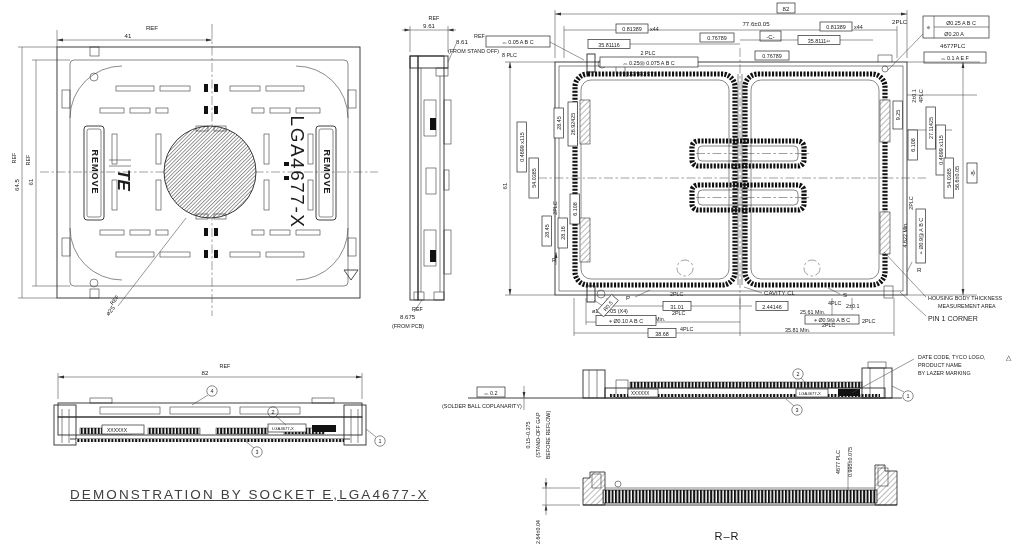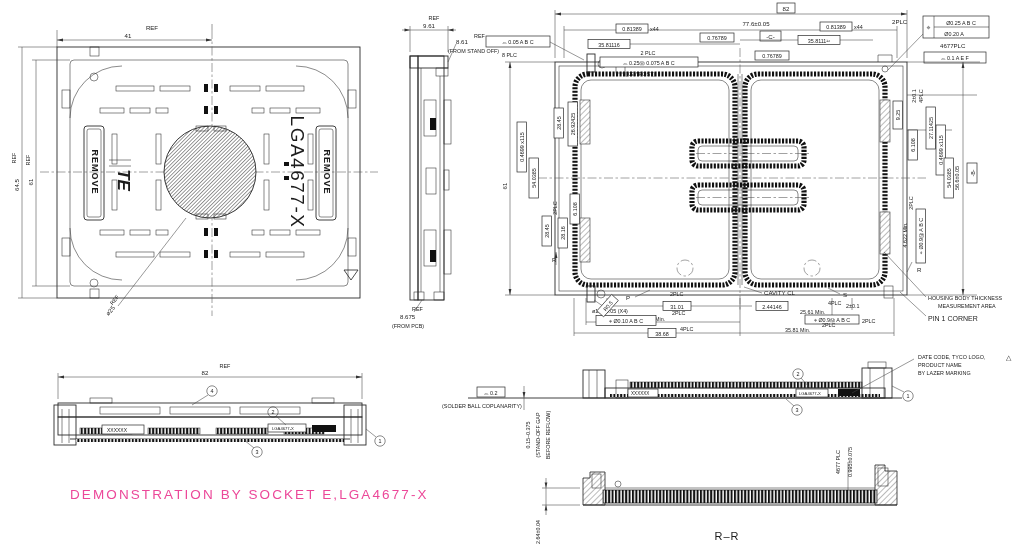--- a/index.html
+++ b/index.html
@@ -13,21 +13,21 @@
   .dim{fill:none;stroke:#444;stroke-width:0.55;}
   .teeth{fill:none;stroke:#111;stroke-width:5.2;stroke-dasharray:2.1 1.4;}
   .fcf{fill:#fff;stroke:#2a2a2a;stroke-width:0.7;}
   .bx{fill:#fff;stroke:#2a2a2a;stroke-width:0.7;}
   .d{font-size:6.1px;}
   .d5{font-size:5.4px;}
   .d7{font-size:7px;}
   .mid{text-anchor:middle;}
   .blk{fill:#111;}
   .title-text{position:absolute;left:70px;top:487px;font-size:13.5px;letter-spacing:2.1px;
-              color:#ec4899;white-space:nowrap;}
+              color:#404040;white-space:nowrap;text-decoration:underline;}
 </style>
 </head>
 <body>
 
 <div class="canvas">
 
 <svg width="0" height="0" style="position:absolute">
   <defs>
     <pattern id="hatch" width="4" height="4" patternUnits="userSpaceOnUse" patternTransform="rotate(45)">
       <rect width="4" height="4" fill="#fff"></rect>

